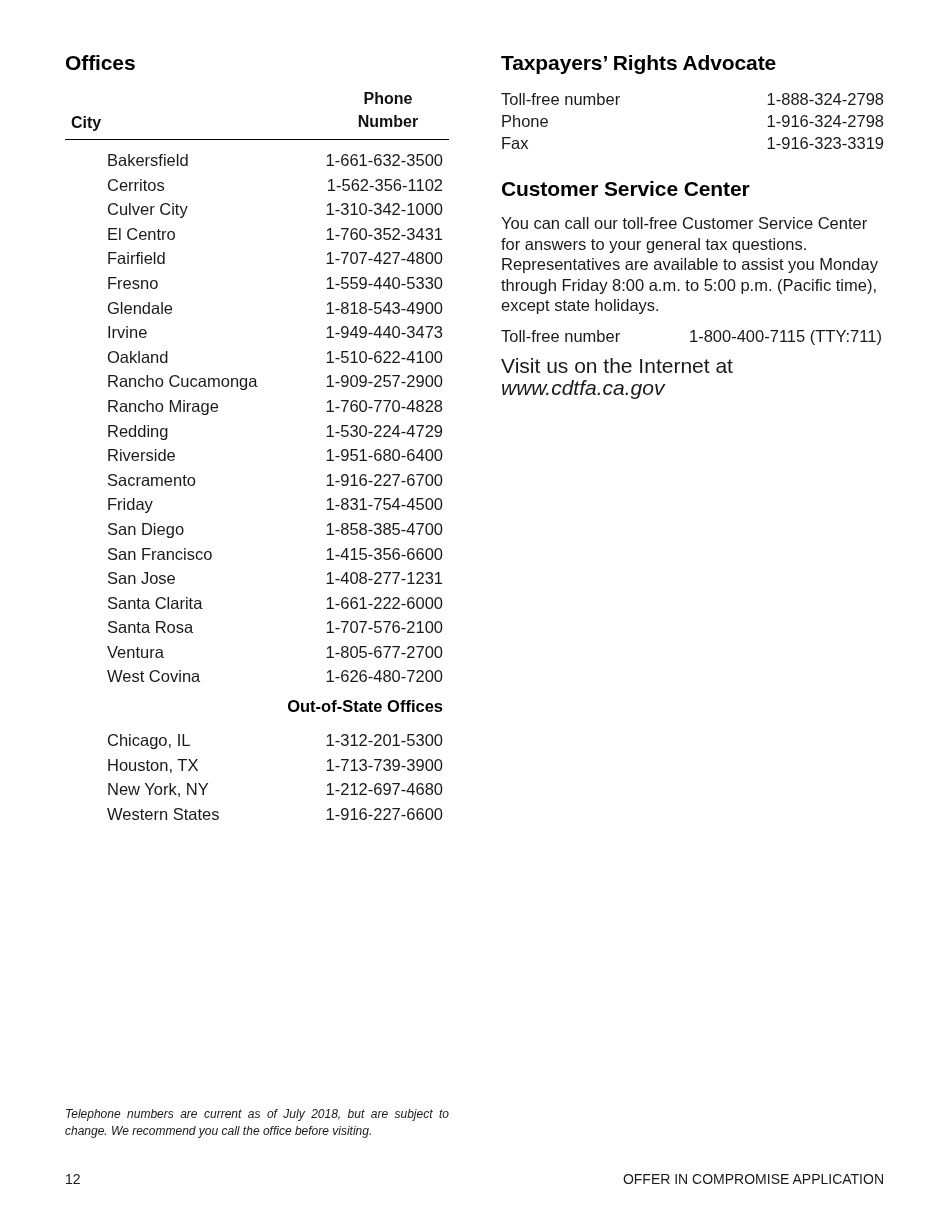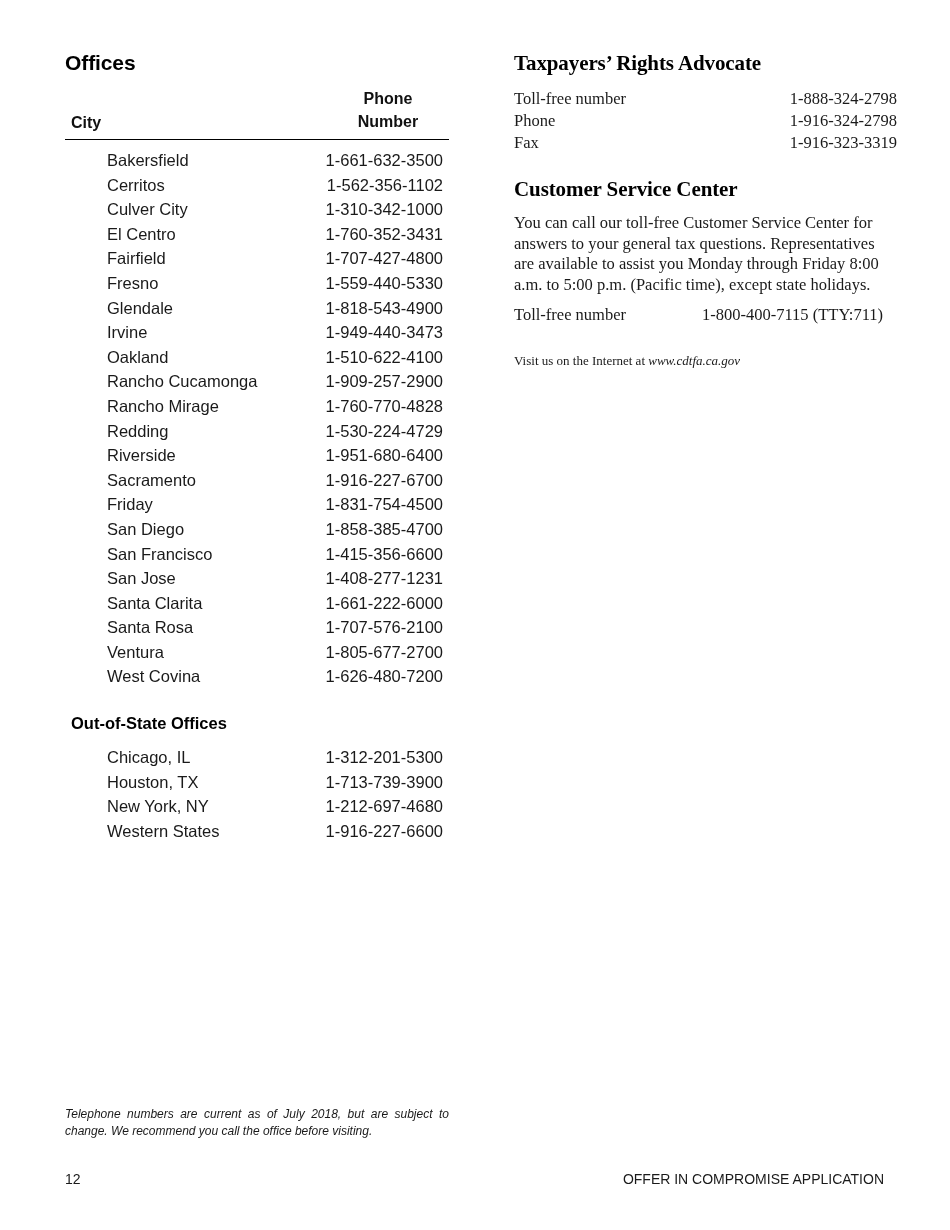--- a/index.html
+++ b/index.html
@@ -62,37 +62,37 @@
       justify-content: space-between;
       padding: 0 6px;
       height: 24.6px;
       font-size: 16.5px;
       line-height: 24.6px;
       color: #1a1a1a;
       margin-left: 36px;
     }
     .subhead {
       padding: 0 6px;
-      margin-top: 22px;
+      margin-top: 5px;
       font-size: 16.5px;
       font-weight: bold;
       line-height: 24px;
       color: #000;
+      text-align: right;
     }
     .rows-out {
       margin-top: 10px;
     }
 
     
     .right-col {
       position: absolute;
-      left: 514px;
+      left: 501px;
       top: 48px;
       width: 383px;
-      font-family: Liberation Serif, serif;
     }
     .kv-list {
       margin-top: 10px;
     }
     .kv {
       display: flex;
       justify-content: space-between;
       font-size: 16.5px;
       line-height: 22px;
       color: #1a1a1a;
@@ -109,22 +109,22 @@
     .tollfree {
       display: flex;
       margin-top: 9px;
       font-size: 16.5px;
       line-height: 22px;
       color: #1a1a1a;
     }
     .tollfree .lbl { width: 188px; }
     .tollfree .val { flex: 1; }
     .visit {
-      margin-top: 24px;
-      font-size: 13px;
+      margin-top: 8px;
+      font-size: 21px;
       line-height: 22px;
       color: #1a1a1a;
     }
     .visit .url { font-style: italic; }
 
     
     .footnote {
       position: absolute;
       left: 65px;
       top: 1106px;

